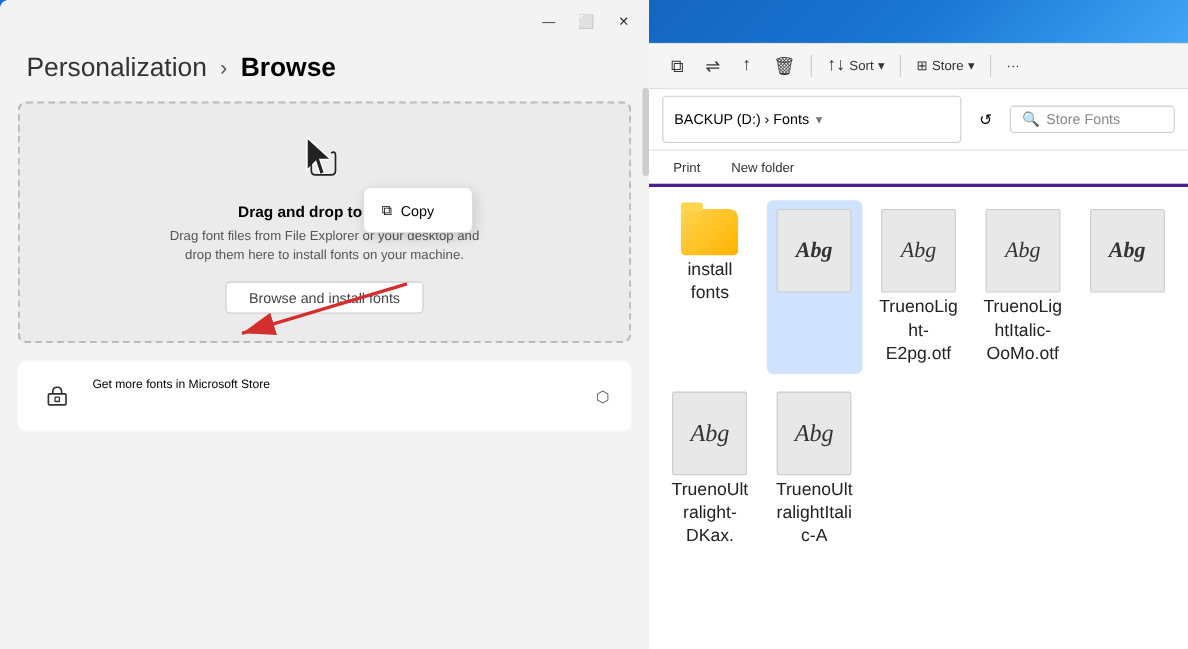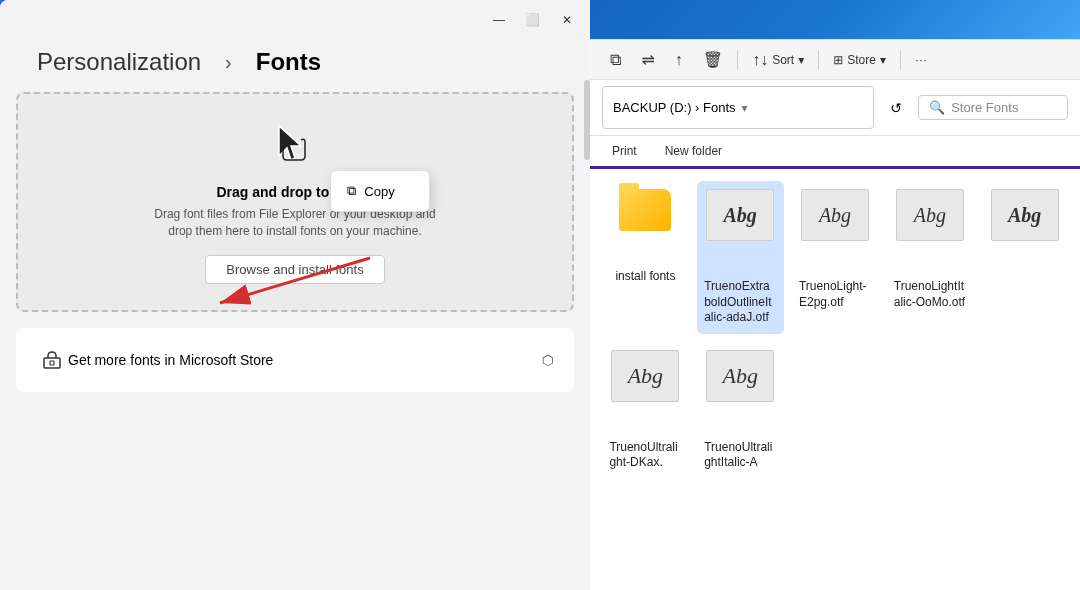--- a/index.html
+++ b/index.html
@@ -62,24 +62,23 @@
       justify-content: center;
     }
 
     .breadcrumb-area {
       padding: 8px 24px 16px 24px;
     }
 
     .breadcrumb {
       display: flex;
       align-items: center;
-      gap: 24px;
+      gap: 12px;
       font-size: 14px;
       color: #555;
-      margin-left: 13px;
     }
 
     .breadcrumb .current {
       font-weight: 700;
       font-size: 24px;
       color: #000;
     }
 
     .breadcrumb .separator {
       font-size: 20px;
@@ -178,22 +177,22 @@
       padding: 16px 20px;
       margin-bottom: 8px;
       display: flex;
       align-items: center;
       justify-content: space-between;
       cursor: pointer;
     }
 
     .settings-item-left {
       display: flex;
-      align-items: center;
-      font-size: 14px;
+      gap: 16px;
+      font-size: 11px;
     }
 
     .settings-item-icon {
       width: 32px;
       height: 32px;
       display: flex;
       align-items: center;
       justify-content: center;
       font-size: 18px;
     }
@@ -356,21 +355,21 @@
       top: -6px;
       left: 0;
       width: 20px;
       height: 8px;
       background: #ffd54f;
       border-radius: 3px 3px 0 0;
     }
 
     .font-preview {
       width: 68px;
-      height: 52px;
+      height: 76px;
       background: #e8e8e8;
       border: 1px solid #ccc;
       border-radius: 2px;
       display: flex;
       align-items: center;
       justify-content: center;
       font-size: 20px;
       font-style: italic;
       font-family: Georgia, serif;
       color: #333;
@@ -378,27 +377,26 @@
 
     .font-preview.bold-style {
       font-weight: 800;
     }
 
     .font-preview.normal-style {
       font-weight: 400;
     }
 
     .file-name {
-      font-size: 12px;
-      text-align: left;
+      font-size: 16px;
+      text-align: center;
       color: #222;
       line-height: 1.3;
       max-width: 72px;
       word-break: break-word;
-      margin-top: 34px;
     }
 
     
     .blue-bg {
       position: absolute;
       top: 0;
       right: 0;
       width: 490px;
       height: 80px;
       background: linear-gradient(135deg, #1565c0, #1976d2, #42a5f5);
@@ -434,21 +432,21 @@
         <button class="title-btn">—</button>
         <button class="title-btn">⬜</button>
         <button class="title-btn close">✕</button>
       </div>
     </div>
 
     <div class="breadcrumb-area">
       <div class="breadcrumb">
         <span class="parent">Personalization</span>
         <span class="separator">›</span>
-        <span class="current">Fonts</span>
+        <span class="current">Browse</span>
       </div>
     </div>
 
     <div class="settings-content">
 
       <div class="drop-zone">
 
         <div style="margin-bottom:8px;">
           <svg width="52" height="52" viewBox="0 0 52 52" fill="none" xmlns="http://www.w3.org/2000/svg">
 
@@ -563,21 +561,20 @@
 
         <div class="file-item">
           <div class="file-icon-folder"></div>
           <span class="file-name">install fonts</span>
         </div>
 
         <div class="file-item selected">
           <div class="font-preview bold-style">
             <span>Abg</span>
           </div>
-          <span class="file-name">TruenoExtraboldOutlineItalic-adaJ.otf</span>
         </div>
 
         <div class="file-item">
           <div class="font-preview normal-style">
             <span>Abg</span>
           </div>
           <span class="file-name">TruenoLight-E2pg.otf</span>
         </div>
 
         <div class="file-item">

